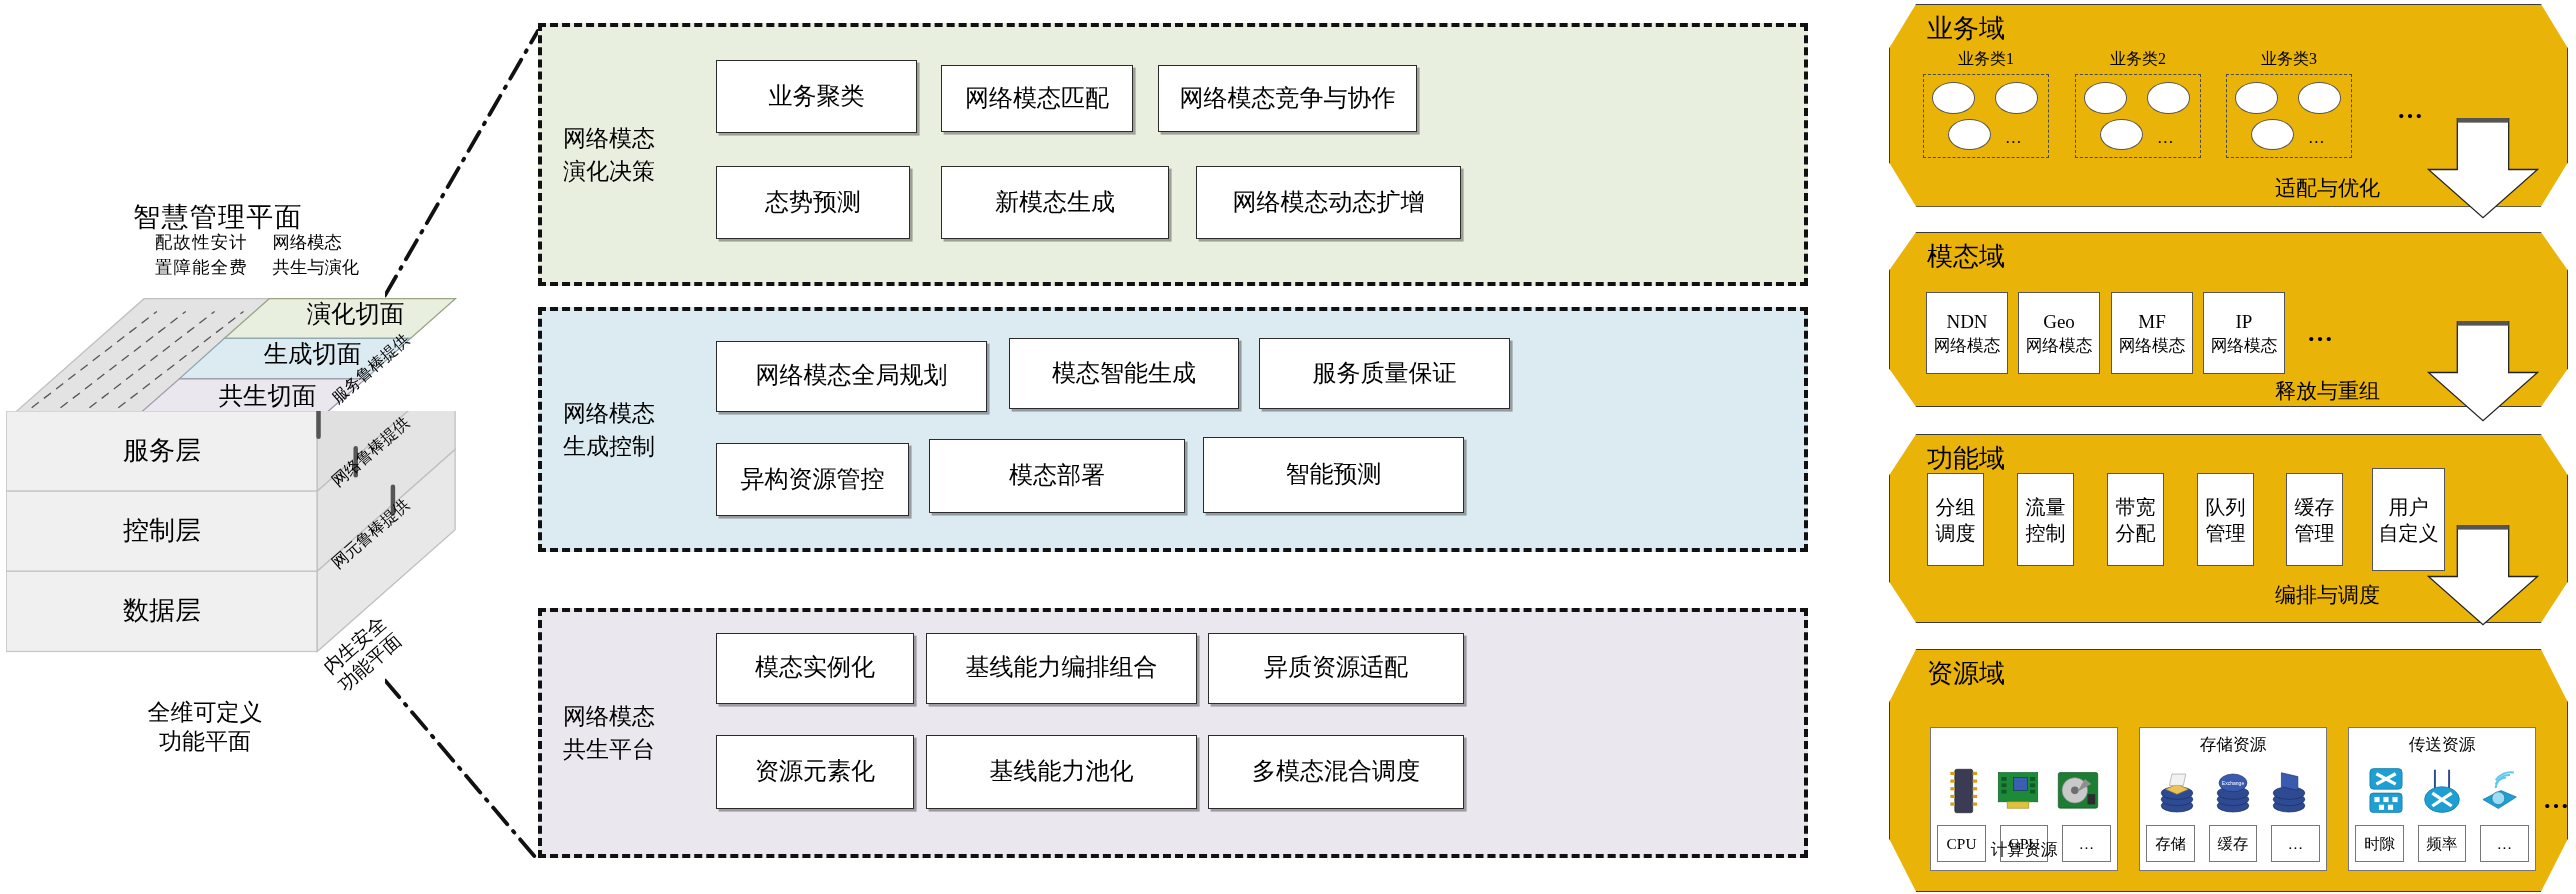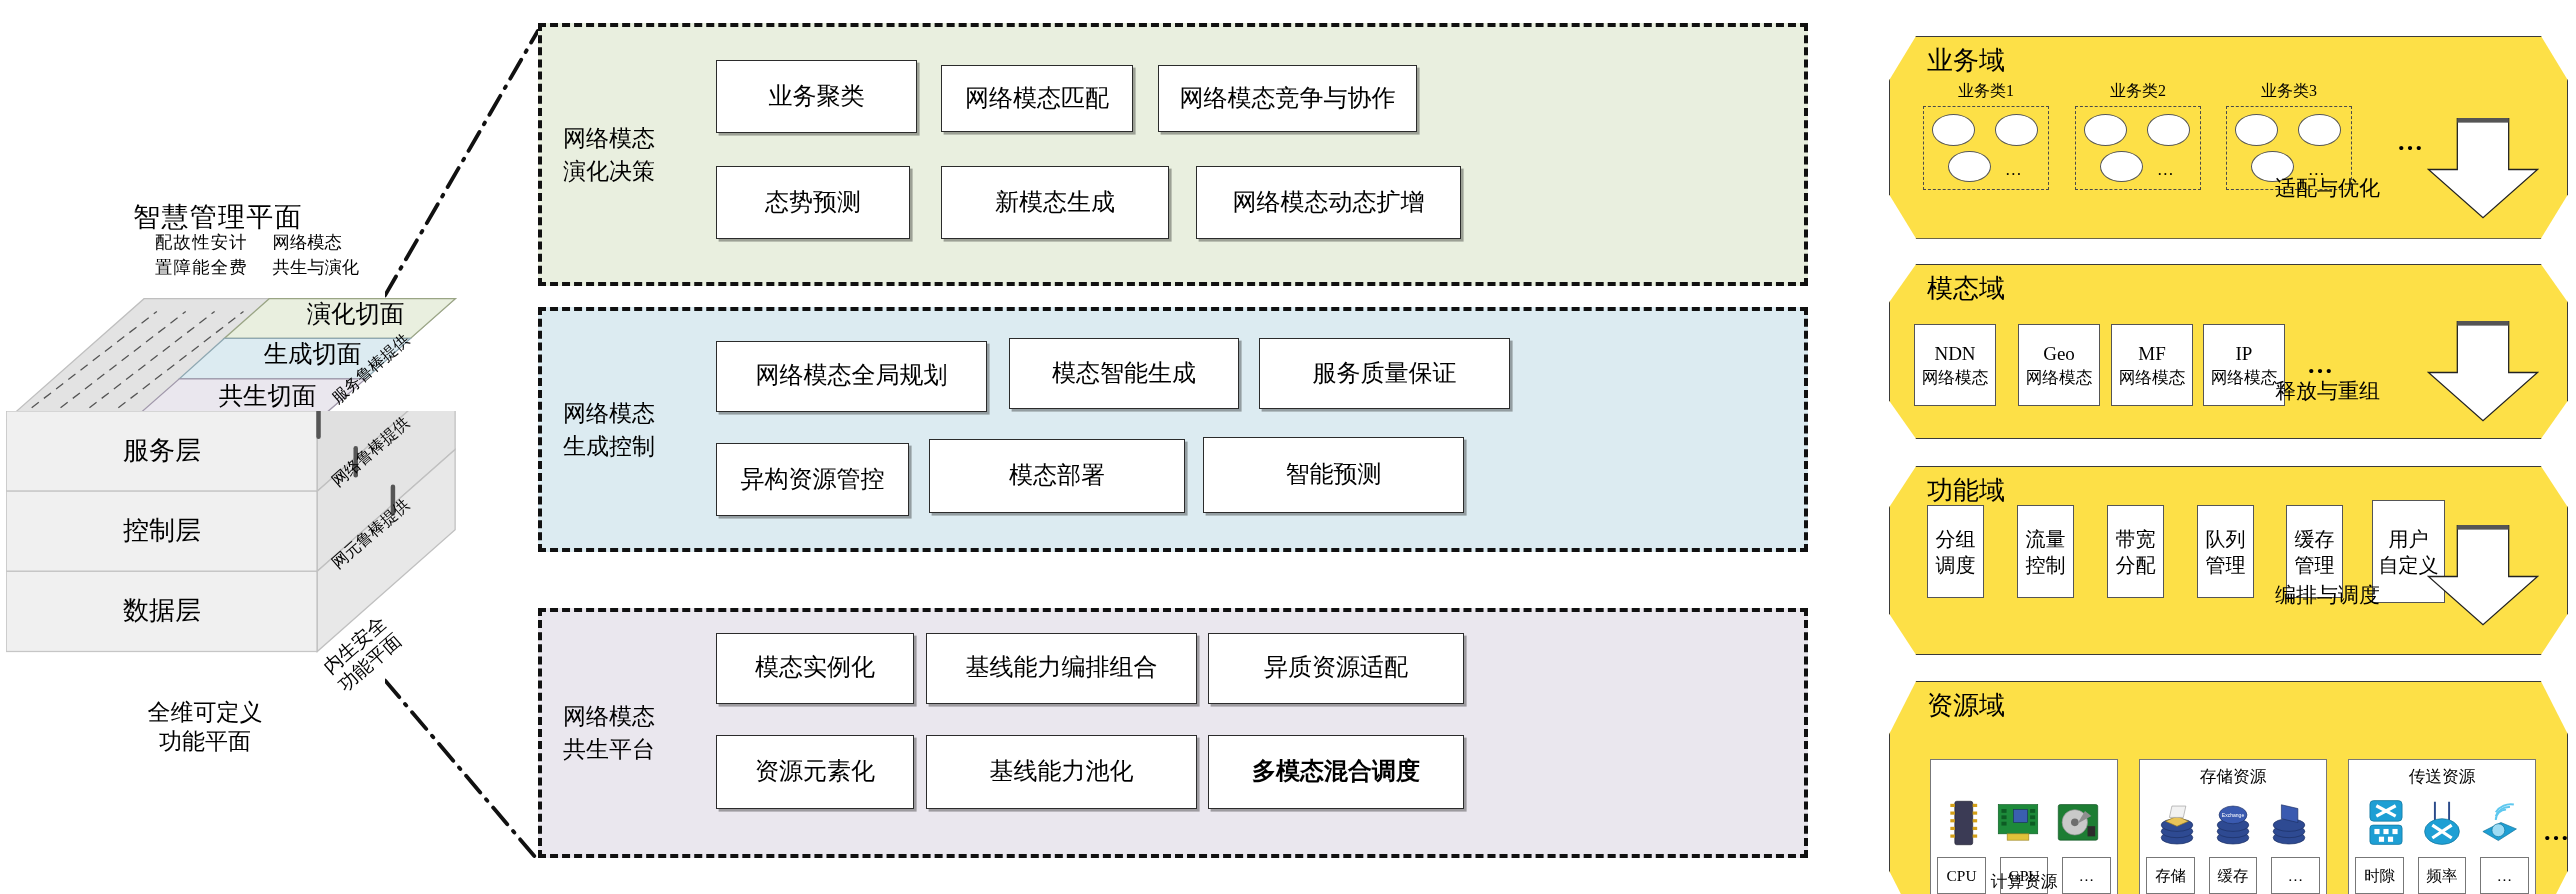--- a/index.html
+++ b/index.html
@@ -20,22 +20,22 @@
   #panel-evo{left:538px;top:23px;width:1270px;height:263px;background:#e9efdf;}
   #panel-gen{left:538px;top:307px;width:1270px;height:245px;background:#dcebf1;}
   #panel-sym{left:538px;top:608px;width:1270px;height:250px;background:#eae7ee;}
   .panel-title{position:absolute;left:15.4px;top:50%;transform:translateY(-50%);
                width:103px;font-size:23px;line-height:1.45;text-align:center;}
   .cell{position:absolute;background:#fff;border:1.9px solid #2b2b2b;
         box-shadow:2.6px 2.6px 0 rgba(0,0,0,.33);font-size:24px;}
 
   
   .domain{position:absolute;left:1889px;width:677px;
-          background:#fde047;border:1.3px solid #3a3a3a;
-          clip-path:polygon(4% 0,96% 0,100% 22%,100% 78%,96% 100%,4% 100%,0 78%,0 22%);margin-top:32px;}
+          background:#eab308;border:1.3px solid #3a3a3a;
+          clip-path:polygon(4% 0,96% 0,100% 22%,100% 78%,96% 100%,4% 100%,0 78%,0 22%);}
   #dom-biz{top:3.8px;height:201px;}
   #dom-modal{top:232px;height:173px;}
   #dom-func{top:434px;height:187px;}
   #dom-res{top:649px;height:241px;}
   .domain-title{position:absolute;left:37px;top:6.4px;font-size:26px;}
 
   .biz-group{position:absolute;top:44px;width:126px;}
   .biz-cap{font-size:16px;text-align:center;margin-bottom:3.8px;}
   .biz-box{height:82px;border:1.3px dashed #4a4a4a;position:relative;}
   .oval{position:absolute;border:1.3px solid #555;border-radius:50%;background:#fff;}
@@ -173,21 +173,21 @@
 <div class="abs panel" id="panel-sym">
   <div class="panel-title">
     <div>网络模态</div>
     <div>共生平台</div>
   </div>
   <div class="cell ctr" style="left:174px;top:20.5px;width:196px;height:69px;">模态实例化</div>
   <div class="cell ctr" style="left:384px;top:20.5px;width:269px;height:69px;">基线能力编排组合</div>
   <div class="cell ctr" style="left:666px;top:20.5px;width:254px;height:69px;">异质资源适配</div>
   <div class="cell ctr" style="left:174px;top:123px;width:196px;height:72px;">资源元素化</div>
   <div class="cell ctr" style="left:384px;top:123px;width:269px;height:72px;">基线能力池化</div>
-  <div class="cell ctr" style="left:666px;top:123px;width:254px;height:72px;font-weight:bold;">多模态混合调度</div>
+  <div class="cell ctr" style="left:666px;top:123px;width:254px;height:72px;">多模态混合调度</div>
 </div>
 
 <div class="domain" id="dom-biz">
   <div class="domain-title">业务域</div>
 
   <div class="biz-group" style="left:33px;">
     <div class="biz-cap">业务类1</div>
     <div class="biz-box">
       <div class="oval" style="left:7.7px;top:7.7px;width:41px;height:29.5px;"></div>
       <div class="oval" style="left:71px;top:7.7px;width:41px;height:29.5px;"></div>
@@ -214,21 +214,21 @@
       <div class="oval" style="left:24.4px;top:44px;width:41px;height:29.5px;"></div>
       <div class="abs ell-sm" style="left:81px;top:53px;">…</div>
     </div>
   </div>
 
   <div class="abs ell" style="left:507px;top:90px;">…</div>
 </div>
 
 <div class="domain" id="dom-modal">
   <div class="domain-title">模态域</div>
-  <div class="modal-box ctr" style="left:24px;">
+  <div class="modal-box ctr" style="left:36px;">
     <span class="modal-en">NDN</span>
     <span>网络模态</span>
   </div>
   <div class="modal-box ctr" style="left:128px;">
     <span class="modal-en">Geo</span>
     <span>网络模态</span>
   </div>
   <div class="modal-box ctr" style="left:221px;">
     <span class="modal-en">MF</span>
     <span>网络模态</span>

